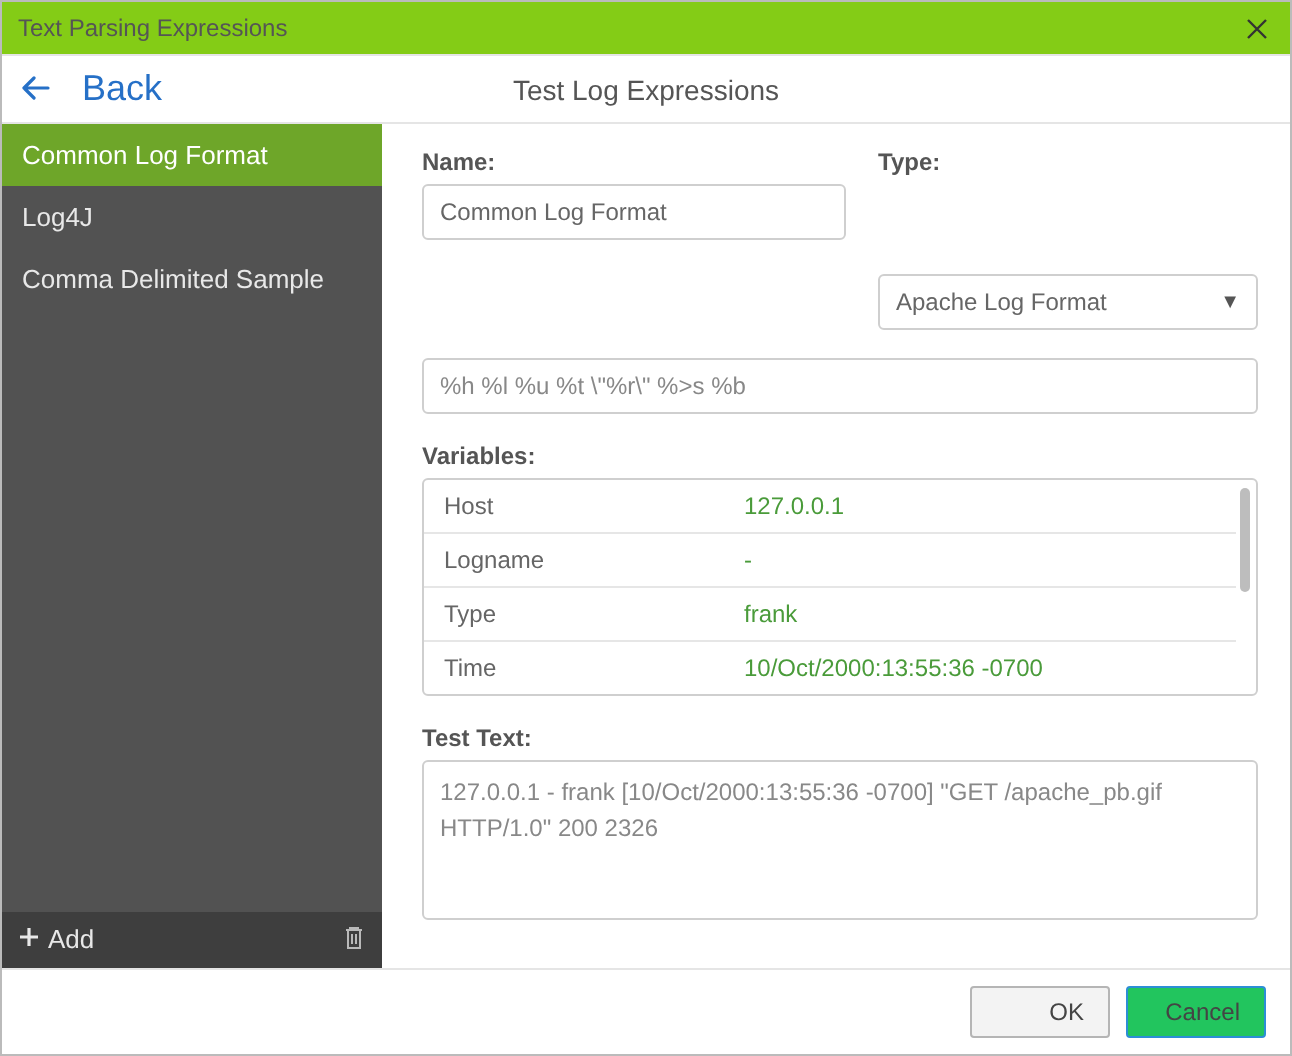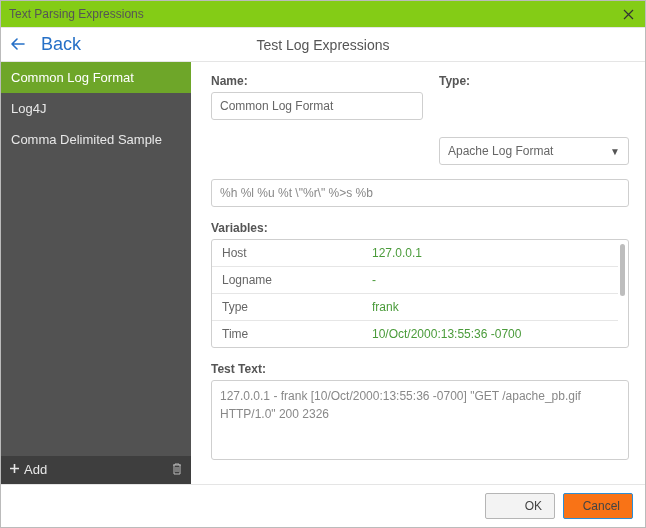--- a/index.html
+++ b/index.html
@@ -162,21 +162,21 @@
     font-size: 12px;
     border: 1px solid #b5b5b5;
     background: #f3f3f3;
     color: #444;
     text-align: right;
     cursor: pointer;
     border-radius: 2px;
   }
   .btn.primary {
     border-color: #2c8ed6;
-    background: #f97316;
+    background: #22c55e;
   }
 </style>
 </head>
 <body>
 
 <div class="titlebar">
   <span class="title">Text Parsing Expressions</span>
   <span class="close">
     <svg width="11" height="11" viewBox="0 0 11 11">
         <path d="M1 1 L10 10 M10 1 L1 10" stroke="#333" stroke-width="1.2"></path>

